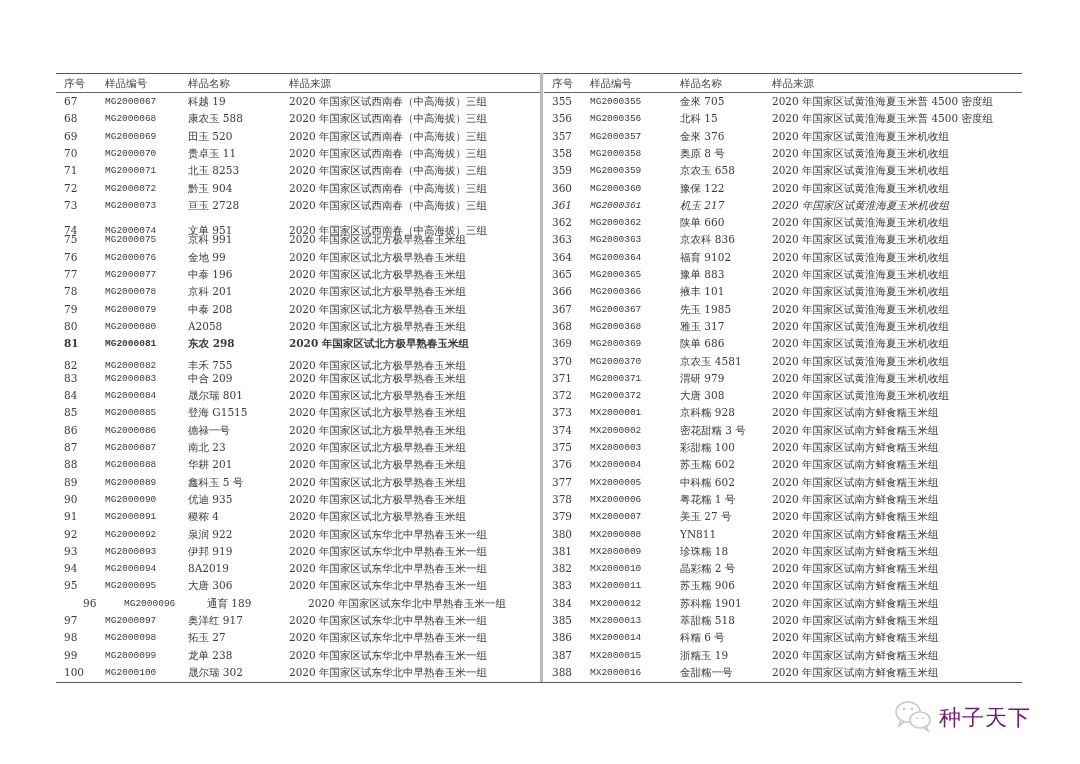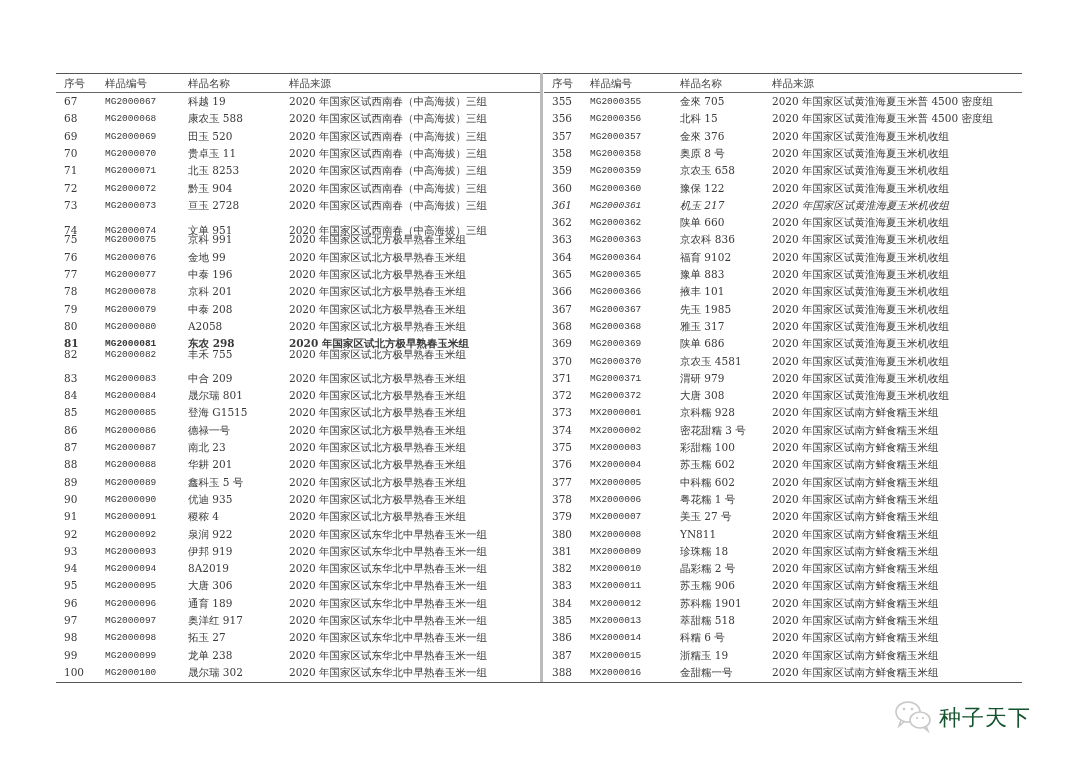--- a/index.html
+++ b/index.html
@@ -19,21 +19,21 @@
   .c-no { left: 8px; }
   .c-id { left: 49px; font-family: "Liberation Mono", "DejaVu Sans Mono", monospace; font-size: 9.5px; }
   .hdr .c-id { font-family: "DejaVu Serif", serif; font-size: 10.5px; }
   .c-name { left: 132px; }
   .c-src { left: 233px; }
   .right .c-no { left: 8px; }
   .right .c-id { left: 46px; }
   .right .c-name { left: 136px; }
   .right .c-src { left: 228px; }
   .watermark { position: absolute; left: 893px; top: 700px; height: 36px; display: flex; align-items: center; gap: 6px; }
-  .wm-text { font-family: "DejaVu Sans", sans-serif; font-size: 22px; color: #14532d; letter-spacing: 1px; }
+  .wm-text { font-family: "DejaVu Sans", sans-serif; font-size: 22px; color: #701a75; letter-spacing: 1px; }
 </style>
 </head>
 <body>
 
 <div class="table-wrap">
   <div class="top-rule"></div>
 
   <div class="half left" id="left-half">
     <div class="hdr">
       <span class="cell c-no">序号</span>
@@ -125,21 +125,21 @@
           <span class="cell c-id">MG2000080</span>
           <span class="cell c-name">A2058</span>
           <span class="cell c-src">2020 年国家区试北方极早熟春玉米组</span>
         </div>
         <div class="row" style="top: 262.2px; font-weight: bold;">
           <span class="cell c-no">81</span>
           <span class="cell c-id">MG2000081</span>
           <span class="cell c-name">东农 298</span>
           <span class="cell c-src">2020 年国家区试北方极早熟春玉米组</span>
         </div>
-        <div class="row" style="top: 273px;">
+        <div class="row" style="top: 284px;">
           <span class="cell c-no">82</span>
           <span class="cell c-id">MG2000082</span>
           <span class="cell c-name">丰禾 755</span>
           <span class="cell c-src">2020 年国家区试北方极早熟春玉米组</span>
         </div>
         <div class="row" style="top: 296.8px;">
           <span class="cell c-no">83</span>
           <span class="cell c-id">MG2000083</span>
           <span class="cell c-name">中合 209</span>
           <span class="cell c-src">2020 年国家区试北方极早熟春玉米组</span>
@@ -209,21 +209,21 @@
           <span class="cell c-id">MG2000094</span>
           <span class="cell c-name">8A2019</span>
           <span class="cell c-src">2020 年国家区试东华北中早熟春玉米一组</span>
         </div>
         <div class="row" style="top: 504.4px;">
           <span class="cell c-no">95</span>
           <span class="cell c-id">MG2000095</span>
           <span class="cell c-name">大唐 306</span>
           <span class="cell c-src">2020 年国家区试东华北中早熟春玉米一组</span>
         </div>
-        <div class="row" style="top: 521.7px;">
+        <div class="row" style="top: 521.7px; margin-left: 19px;">
           <span class="cell c-no">96</span>
           <span class="cell c-id">MG2000096</span>
           <span class="cell c-name">通育 189</span>
           <span class="cell c-src">2020 年国家区试东华北中早熟春玉米一组</span>
         </div>
         <div class="row" style="top: 539px;">
           <span class="cell c-no">97</span>
           <span class="cell c-id">MG2000097</span>
           <span class="cell c-name">奥洋红 917</span>
           <span class="cell c-src">2020 年国家区试东华北中早熟春玉米一组</span>

